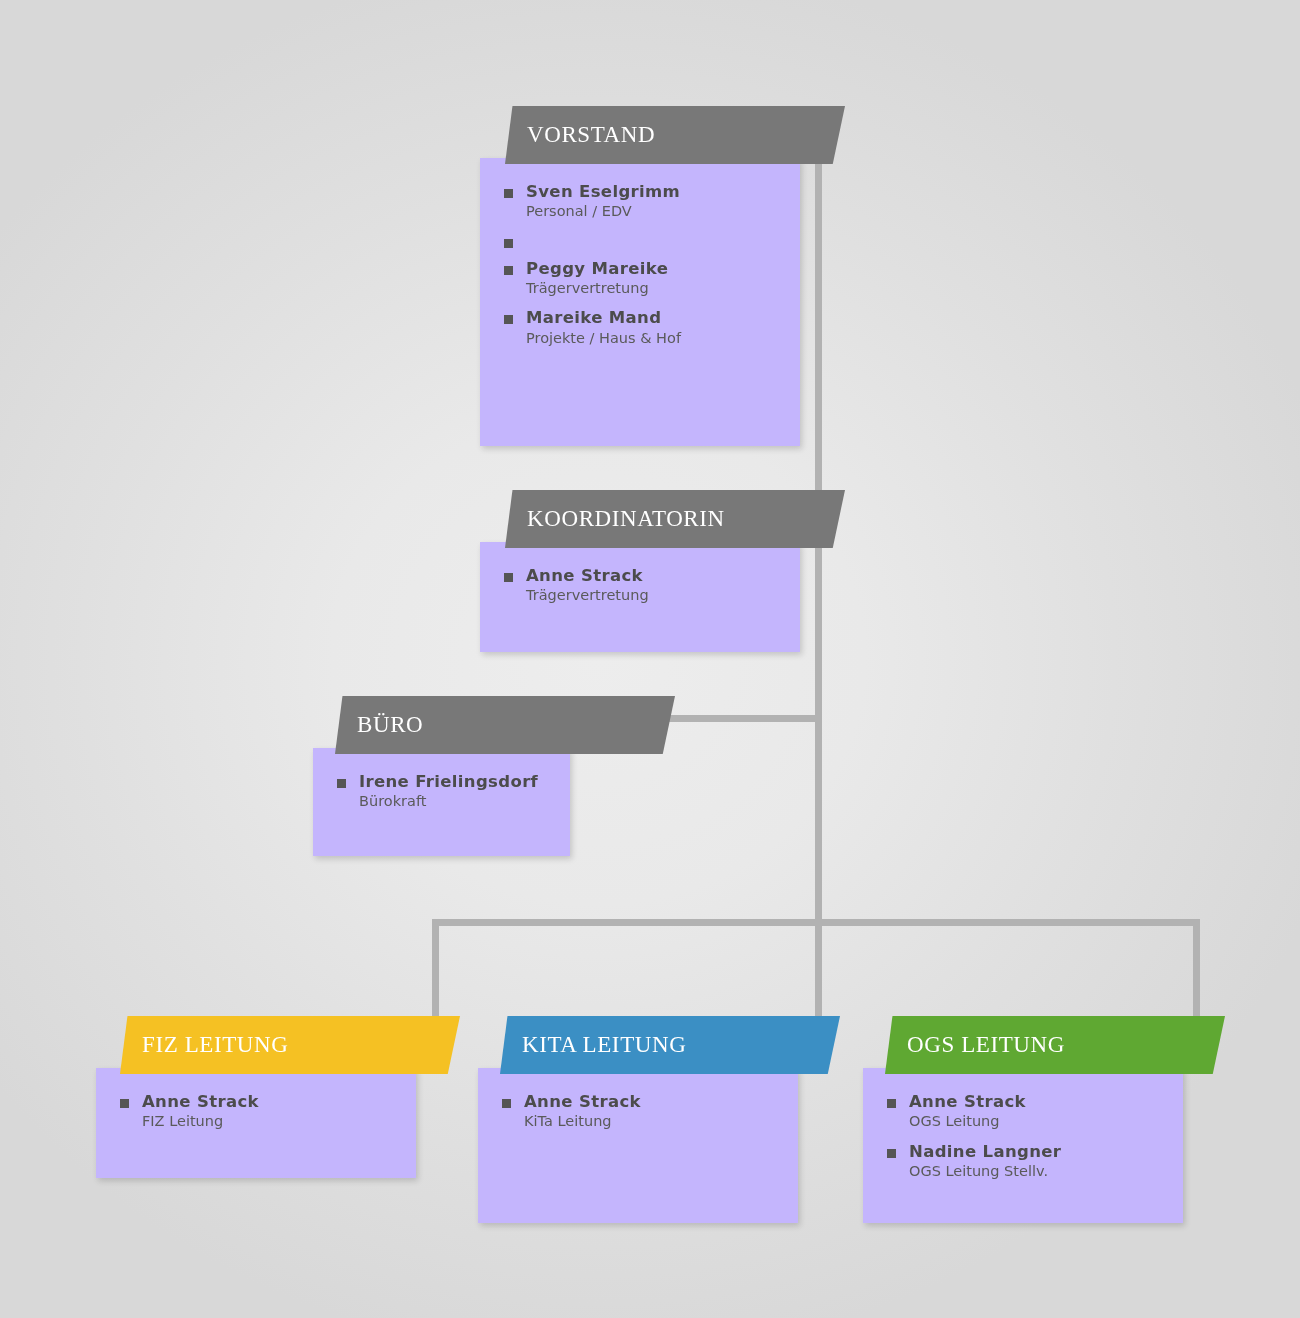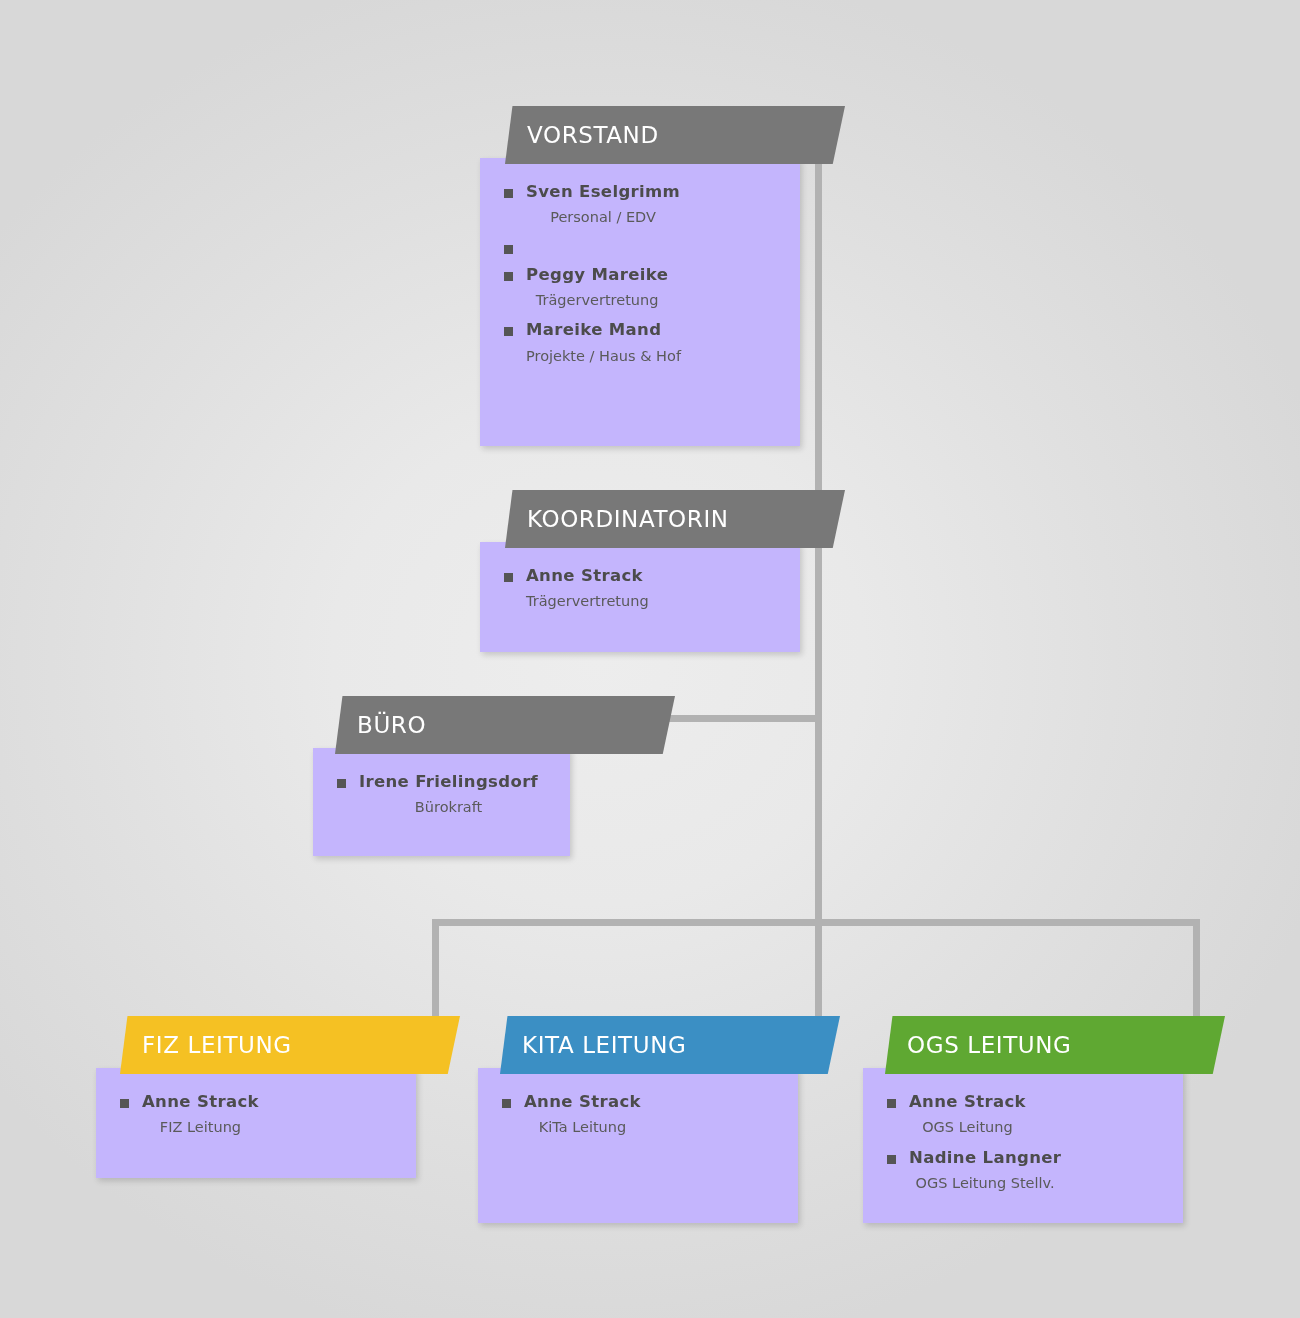--- a/index.html
+++ b/index.html
@@ -52,20 +52,21 @@
     filter: drop-shadow(2px 3px 4px rgba(0,0,0,0.22));
   }
   .hdr-grey  { background: #787878; }
   .hdr-yellow{ background: #f5c123; }
   .hdr-blue  { background: #3b8fc4; }
   .hdr-green { background: #5fa832; }
 
   
   .shape-banner {
     clip-path: polygon(2.2% 0%, 100% 0%, 96.4% 100%, 0% 100%);
+    font-family: Liberation Serif, serif;
   }
 
   
   .people {
     position: absolute;
     left: 0; top: 0;
     width: 100%;
     box-sizing: border-box;
     padding: 24px 18px 18px 24px;
   }
@@ -87,22 +88,21 @@
     font-size: 16.5px;
     font-weight: bold;
     color: #4c4c4c;
     letter-spacing: 0.35px;
     display: block;
   }
   .person-role {
     font-size: 14.5px;
     color: #5a5a5a;
     display: block;
-    margin-top: 8px;
-    text-align: center;
+    margin-top: 2px;
   }
 </style>
 </head>
 <body>
 
 <div id="org-root">
 
   <div class="line line-v" style="left:815px; top:160px; height:340px;"></div>
 
   <div class="line line-v" style="left:815px; top:540px; height:390px;"></div>

